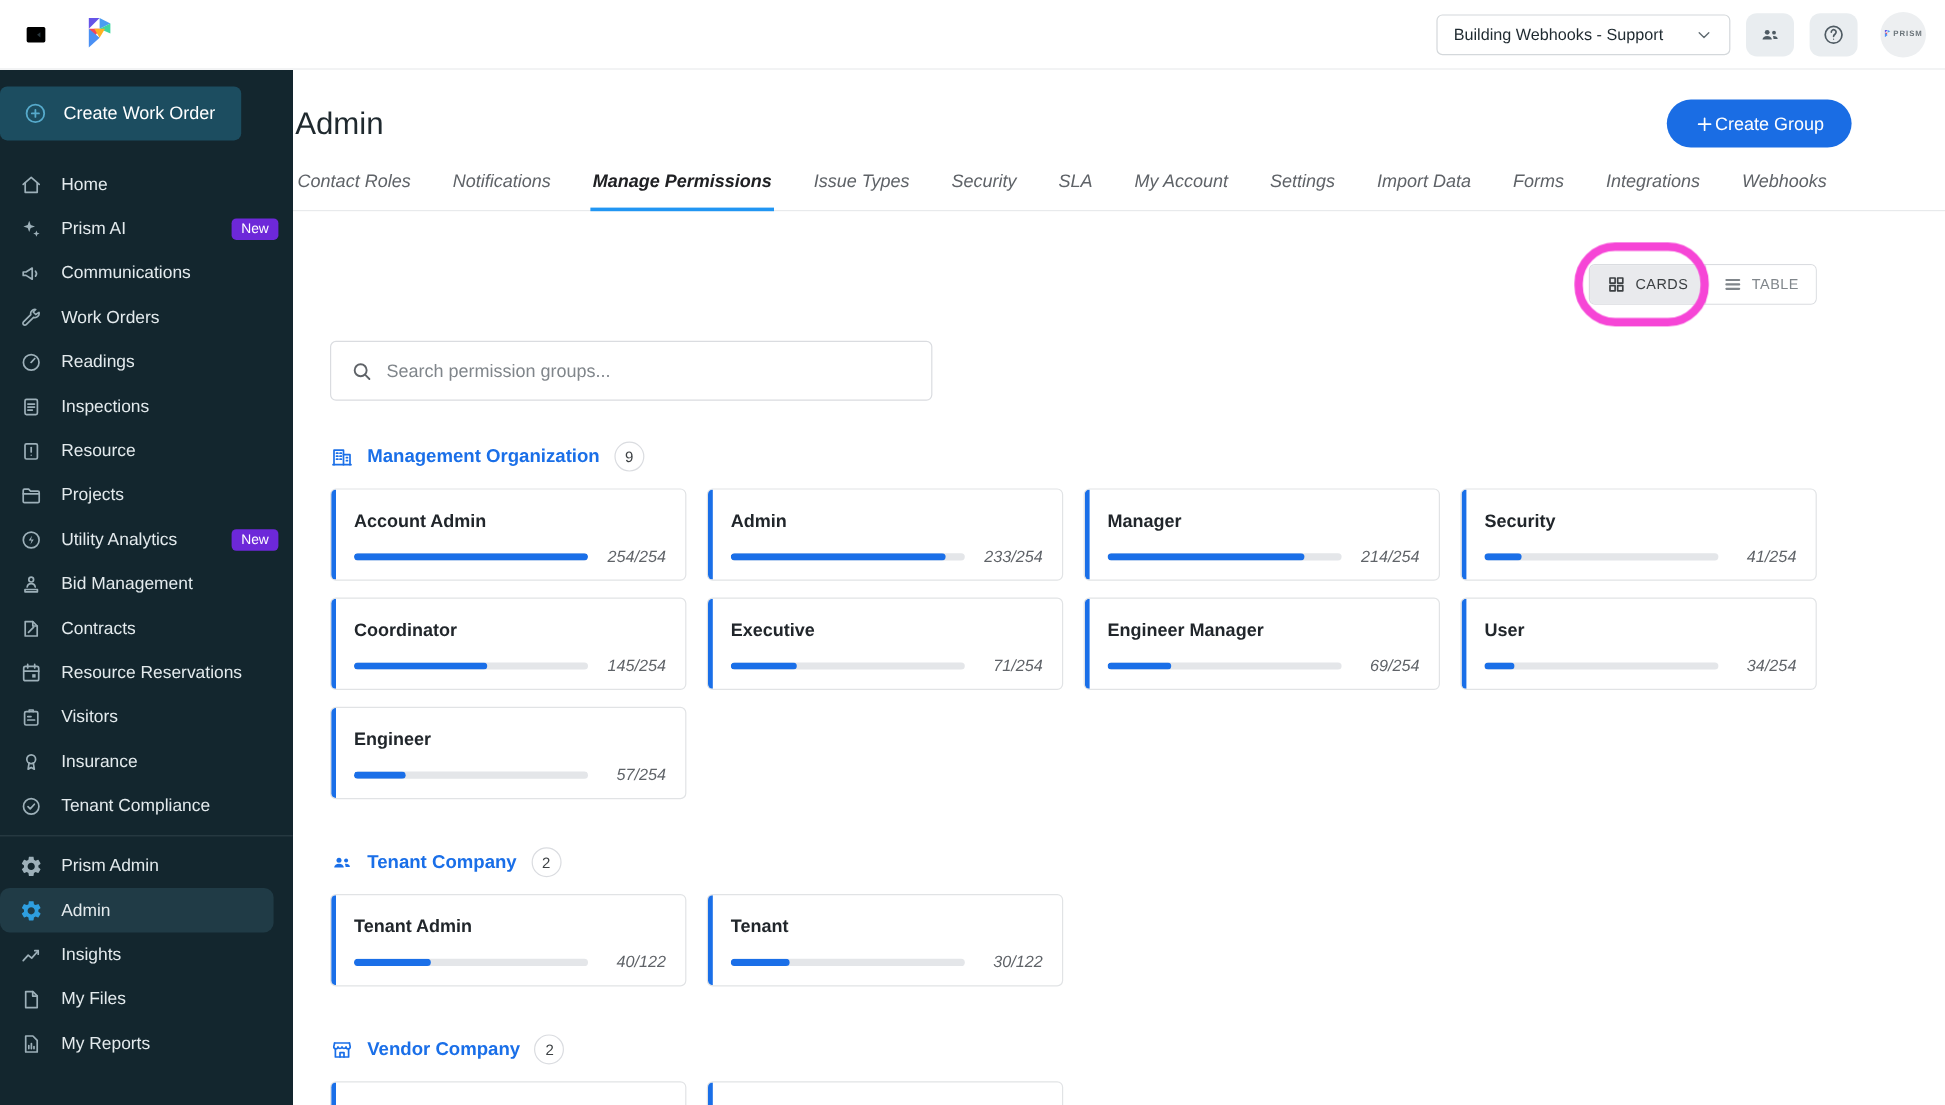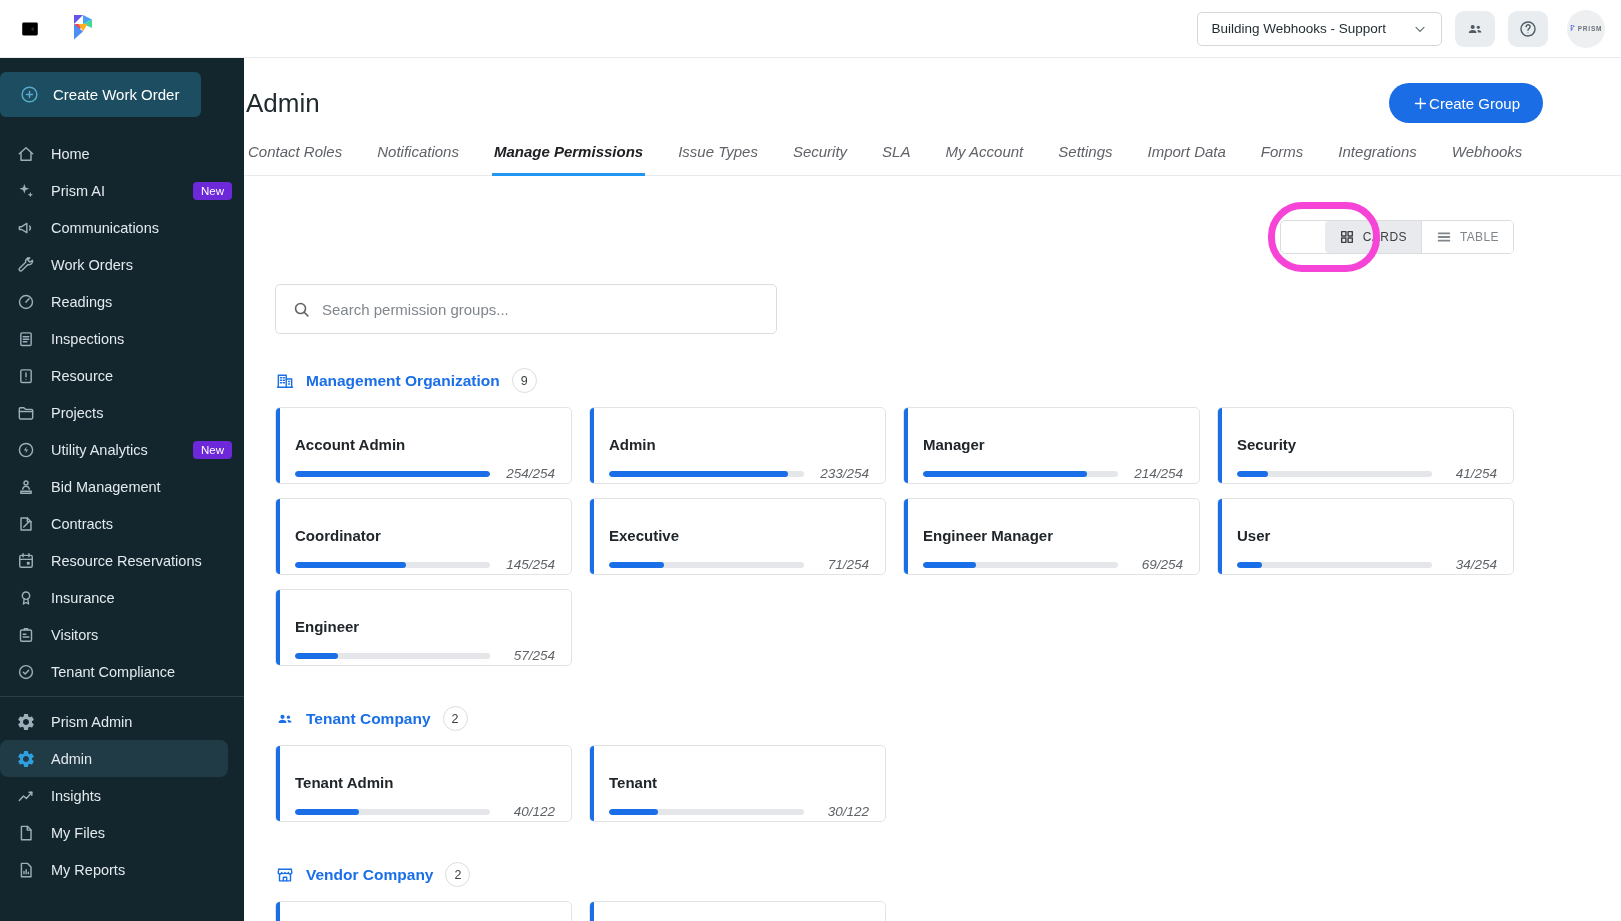--- a/index.html
+++ b/index.html
@@ -46,21 +46,21 @@
   .page-title { font-size:26px; font-weight:500; color:#1f292e; }
   .create-group-btn { height:40px; border:none; border-radius:20px; background:#1a6de4; color:#fff;
     font-size:15px; padding:0 23px; display:flex; align-items:center; cursor:pointer; }
   .create-group-btn .icn { width:17px; height:17px; color:#fff; }
   .tabs { margin-top:13px; padding:0 30px; display:flex; gap:31px; border-bottom:1px solid #e8eaec;font-style:italic; }
   .tab { font-size:15px; color:#5f6368; padding:7px 2px 13px; cursor:pointer; border-bottom:3px solid transparent; margin-bottom:-1px; white-space:nowrap; }
   .tab.active { color:#202124; font-weight:bold; border-bottom-color:#2196f3; }
 
   .content { padding:0 107px 0 59px; position:relative; }
   .toggle-row { display:flex; justify-content:flex-end; margin-top:44px; height:34px; }
-  .toggle-group { display:flex; border:1px solid #dadce0; border-radius:5px; position:relative;padding-left:44px; }
+  .toggle-group { display:flex; border:1px solid #dadce0; border-radius:5px; position:relative; }
   .toggle-btn { display:flex; align-items:center; gap:8px; height:32px; padding:0 14px; font-size:12px;
     letter-spacing:.4px; cursor:pointer; border:none; background:#fff; color:#80868b; }
   .toggle-btn .icn { width:16px; height:16px; }
   .toggle-btn.active { background:#e9eaed; color:#3c4043; border-right:1px solid #dadce0; border-radius:4px 0 0 4px; }
   .toggle-btn:last-child { border-radius:0 4px 4px 0; }
   .pink-ring { position:absolute; left:-13px; top:-19px; width:112px; height:70px;
     border:7px solid #f645d6; border-radius:34px; pointer-events:none; z-index:5; }
 
   .search-box { margin-top:30px; width:502px; height:50px; border:1px solid #dadce0; border-radius:5px;
     display:flex; align-items:center; padding:0 16px; gap:11px; }
@@ -73,21 +73,21 @@
   .section + .section { margin-top:40px; }
   .section-head { display:flex; align-items:center; gap:11px; cursor:pointer; width:max-content; }
   .section-head .icn { width:20px; height:20px; color:#1a6fe8; }
   .section-title { font-size:15.5px; font-weight:bold; color:#1a6fe8; }
   .count-badge { width:25px; height:25px; border:1px solid #dadce0; border-radius:50%; display:grid;
     place-items:center; font-size:12.5px; color:#3c4043; background:#fff; margin-left:1px; }
 
   .card-grid { margin-top:14px; display:grid; grid-template-columns:repeat(4,1fr);
     column-gap:17px; row-gap:14px; }
   .perm-card { position:relative; background:#fff; border:1px solid #e1e3e5; border-radius:5px;
-    height:77px; padding:28px 16px 14px 19px; overflow:hidden; cursor:pointer; }
+    height:77px; padding:18px 16px 14px 19px; overflow:hidden; cursor:pointer; }
   .perm-card::before { content:""; position:absolute; left:0; top:0; bottom:0; width:4px; background:#1a6fe8; }
   .card-title { font-size:15px; font-weight:bold; color:#21262b; }
   .progress-row { margin-top:13px; display:flex; align-items:center; }
   .progress-track { flex:1; height:6px; background:#e4e6e9; border-radius:3px; overflow:hidden; }
   .progress-fill { height:100%; background:#1a6fe8; border-radius:3px; }
   .progress-value { margin-left:12px; font-size:13.5px; color:#5f6368; min-width:53px; text-align:right; white-space:nowrap;font-style:italic; }
 
   .icn { display:inline-block; }
   .icn svg { width:100%; height:100%; display:block; fill:none; stroke:currentColor;
     stroke-width:1.7; stroke-linecap:round; stroke-linejoin:round; }
@@ -272,35 +272,35 @@
             <rect x="4.5" y="5.2" width="15" height="14.3" rx="1.8"></rect>
             <path d="M8.5 3.2v3.6M15.5 3.2v3.6M4.5 10h15"></path>
             <rect x="13" y="13" width="3.4" height="3.4" fill="currentColor" stroke="none"></rect>
           </svg>
         </span>
         <span class="nav-label">Resource Reservations</span>
       </div>
       <div class="nav-item">
         <span class="icn">
           <svg viewBox="0 0 24 24">
-            <circle cx="12" cy="9.2" r="4.4"></circle>
-            <path d="M9.9 12.9 8.9 19.2l3.1-1.8 3.1 1.8-1-6.3"></path>
-          </svg>
-        </span>
-        <span class="nav-label">Insurance</span>
-      </div>
-      <div class="nav-item">
-        <span class="icn">
-          <svg viewBox="0 0 24 24">
             <rect x="5.4" y="6" width="13.2" height="13.4" rx="1.5"></rect>
             <path d="M10 6V4.4h4V6"></path>
             <path d="M8.6 11h3.2M8.6 14.4h6.8"></path>
           </svg>
         </span>
         <span class="nav-label">Visitors</span>
+      </div>
+      <div class="nav-item">
+        <span class="icn">
+          <svg viewBox="0 0 24 24">
+            <circle cx="12" cy="9.2" r="4.4"></circle>
+            <path d="M9.9 12.9 8.9 19.2l3.1-1.8 3.1 1.8-1-6.3"></path>
+          </svg>
+        </span>
+        <span class="nav-label">Insurance</span>
       </div>
       <div class="nav-item">
         <span class="icn">
           <svg viewBox="0 0 24 24">
             <circle cx="12" cy="12" r="7.7"></circle>
             <path d="M8.8 12.3l2.2 2.2 4.2-4.7"></path>
           </svg>
         </span>
         <span class="nav-label">Tenant Compliance</span>
       </div>

